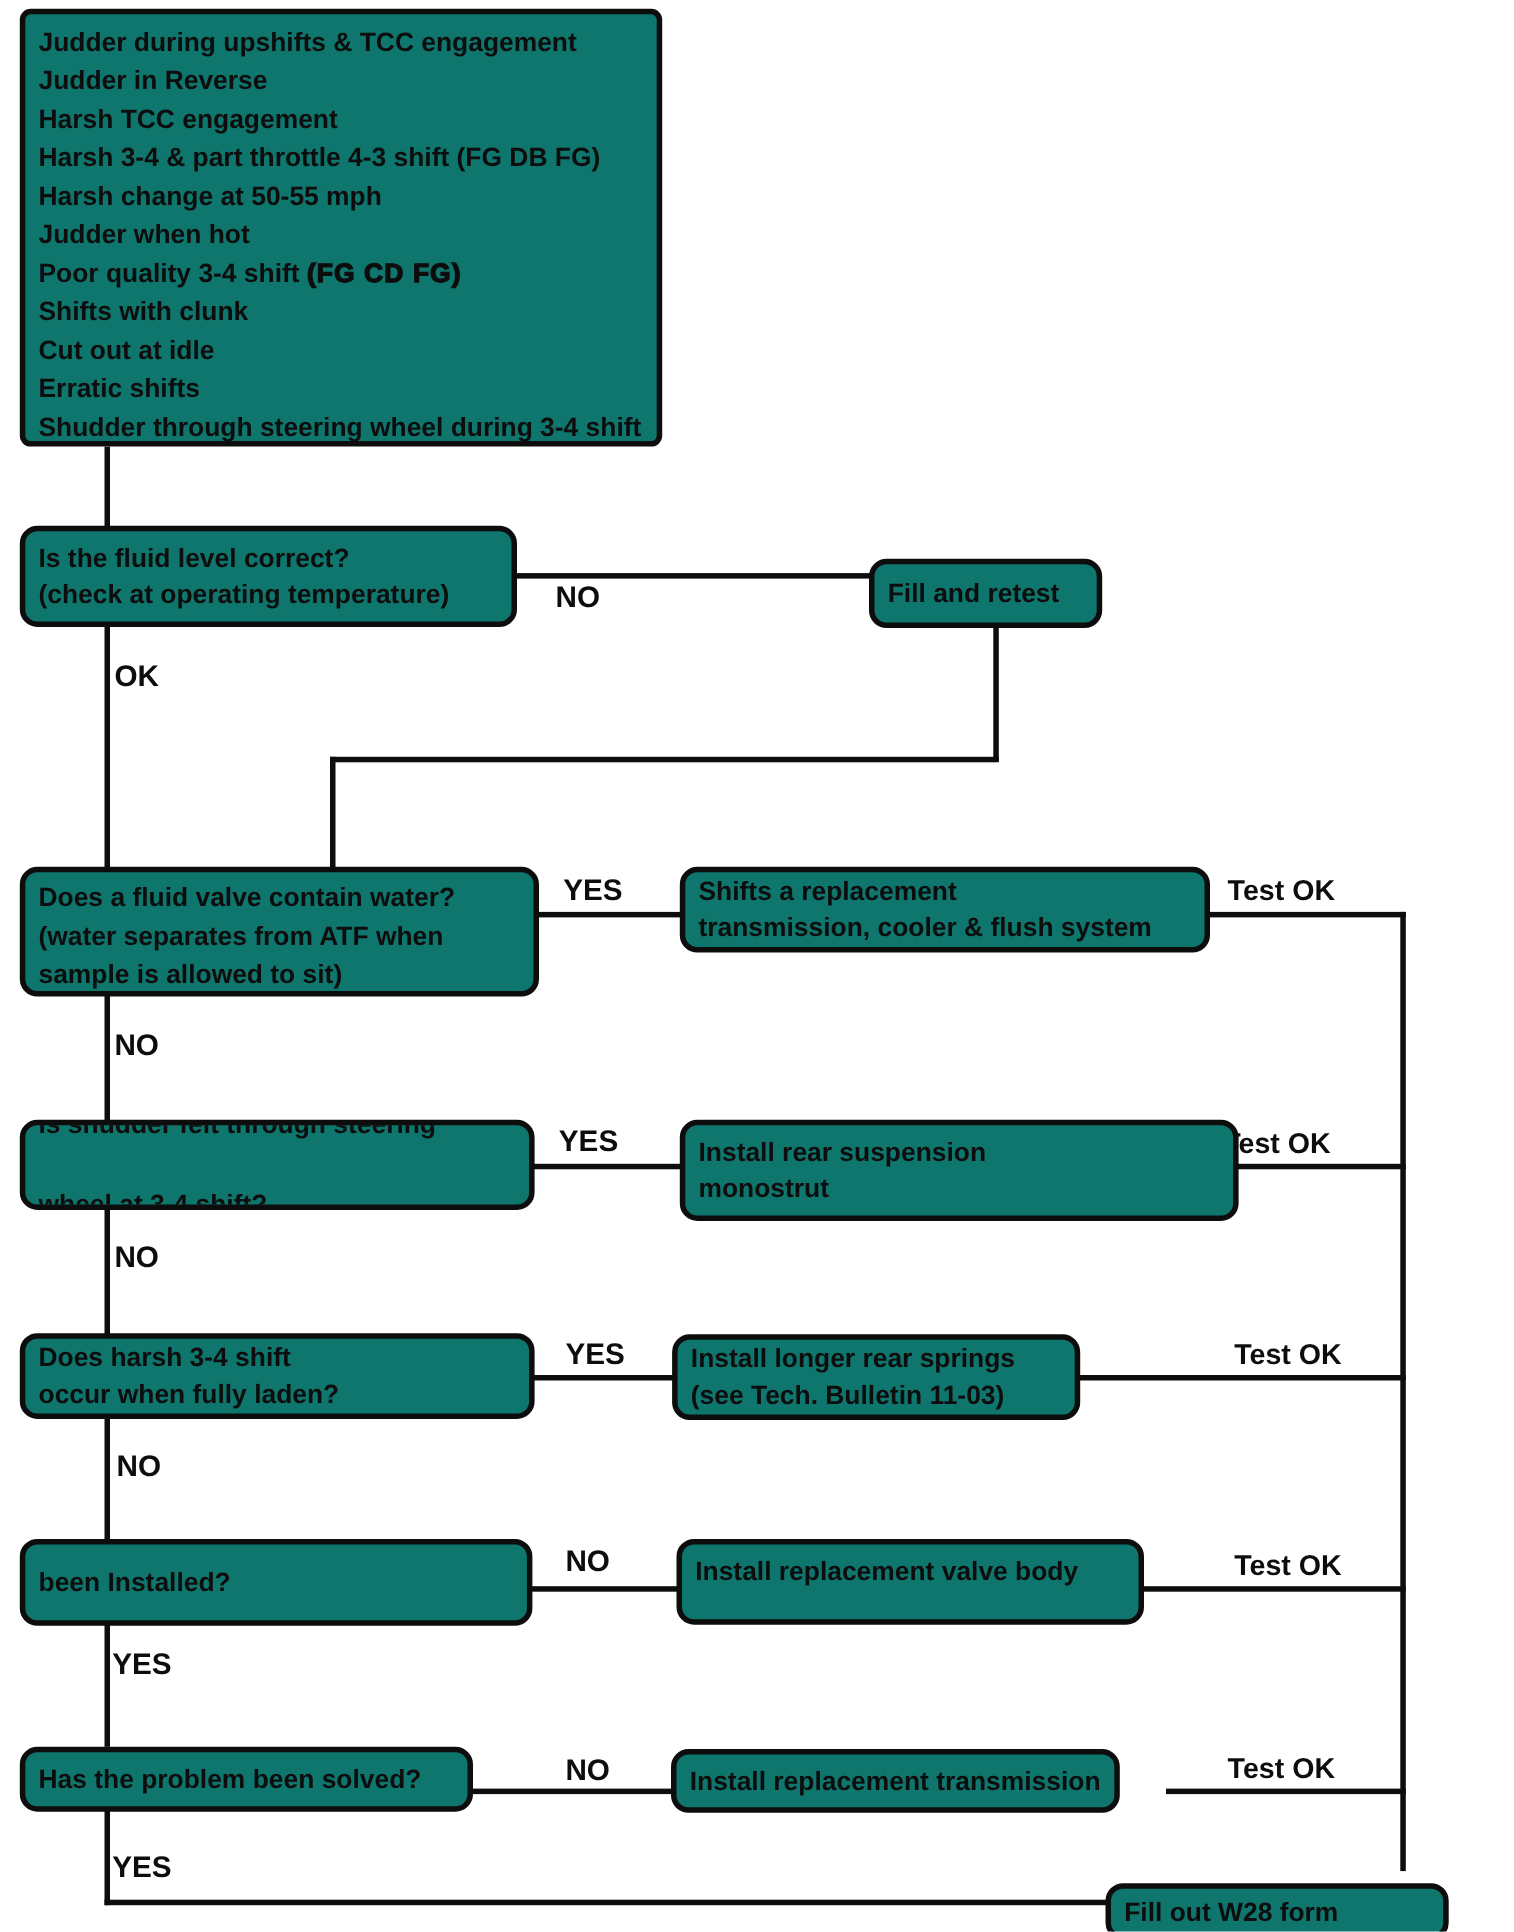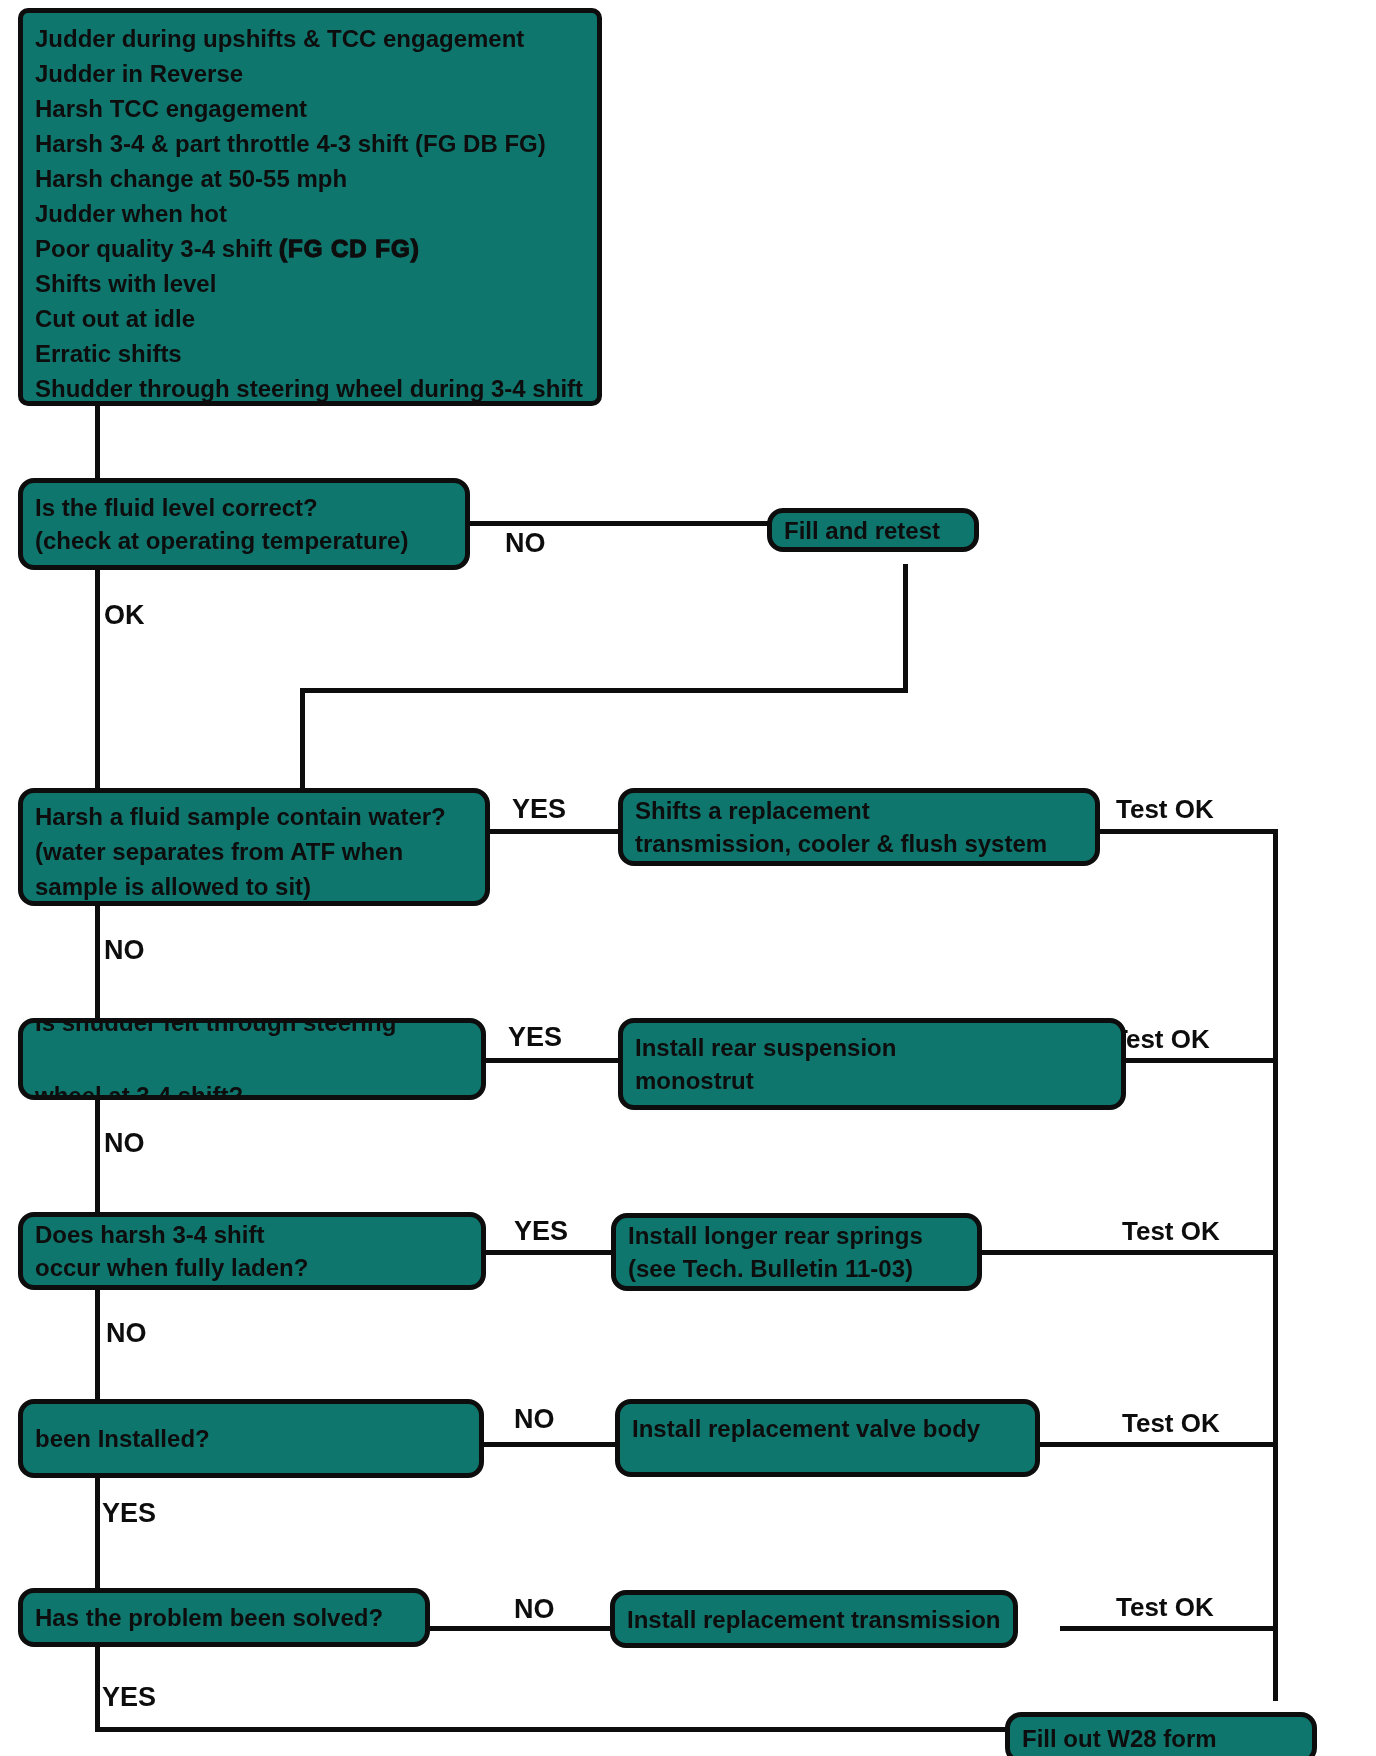--- a/index.html
+++ b/index.html
@@ -111,37 +111,37 @@
   <div class="lbl" style="left:1116px;top:1592px;font-size:26px;">Test OK</div>
 
   <div class="box sym" style="left:18px;top:8px;width:584px;height:398px;border-radius:10px;padding-top:8px;">
     <div>Judder during upshifts &amp; TCC engagement</div>
     <div>Judder in Reverse</div>
     <div>Harsh TCC engagement</div>
     <div>Harsh 3-4 &amp; part throttle 4-3 shift (FG DB FG)</div>
     <div>Harsh change at 50-55 mph</div>
     <div>Judder when hot</div>
     <div><span>Poor quality 3-4 shift </span><span class="xbold">(FG CD FG)</span></div>
-    <div>Shifts with level</div>
+    <div>Shifts with clunk</div>
     <div>Cut out at idle</div>
     <div>Erratic shifts</div>
     <div>Shudder through steering wheel during 3-4 shift</div>
   </div>
 
   <div class="box center-v" style="left:18px;top:478px;width:452px;height:92px;">
     <div>Is the fluid level correct?</div>
     <div>(check at operating temperature)</div>
   </div>
 
-  <div class="box center-v" style="left:767px;top:508px;width:212px;height:44px;">
+  <div class="box center-v" style="left:790px;top:508px;width:212px;height:63px;">
     <div>Fill and retest</div>
   </div>
 
   <div class="box" style="left:18px;top:788px;width:472px;height:118px;line-height:35px;">
-    <div>Harsh a fluid sample contain water?</div>
+    <div>Does a fluid valve contain water?</div>
     <div>(water separates from ATF when</div>
     <div>sample is allowed to sit)</div>
   </div>
 
   <div class="box center-v" style="left:618px;top:788px;width:482px;height:78px;">
     <div>Shifts a replacement</div>
     <div>transmission, cooler &amp; flush system</div>
   </div>
 
   <div class="box center-v" style="left:18px;top:1018px;width:468px;height:82px;gap:40px;">

